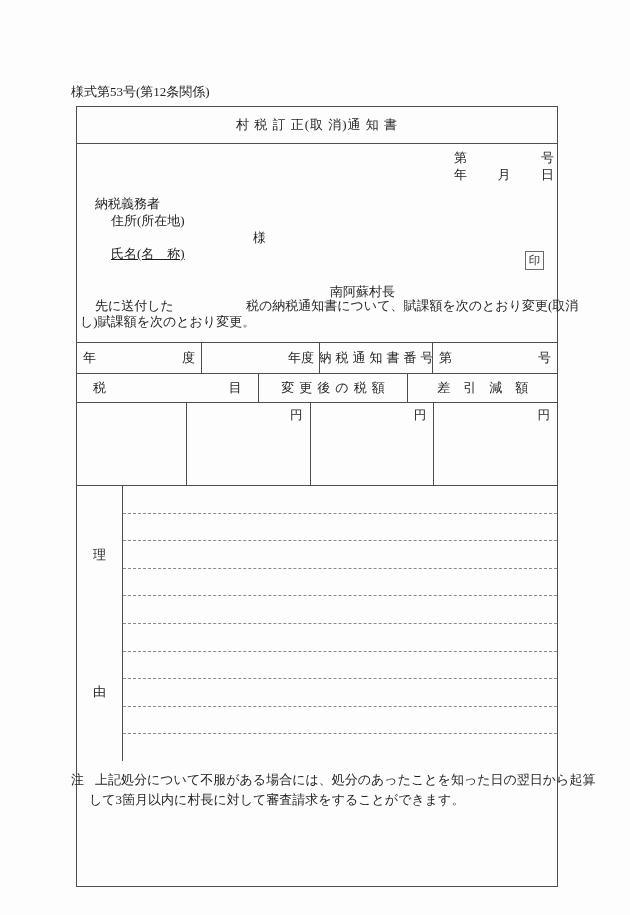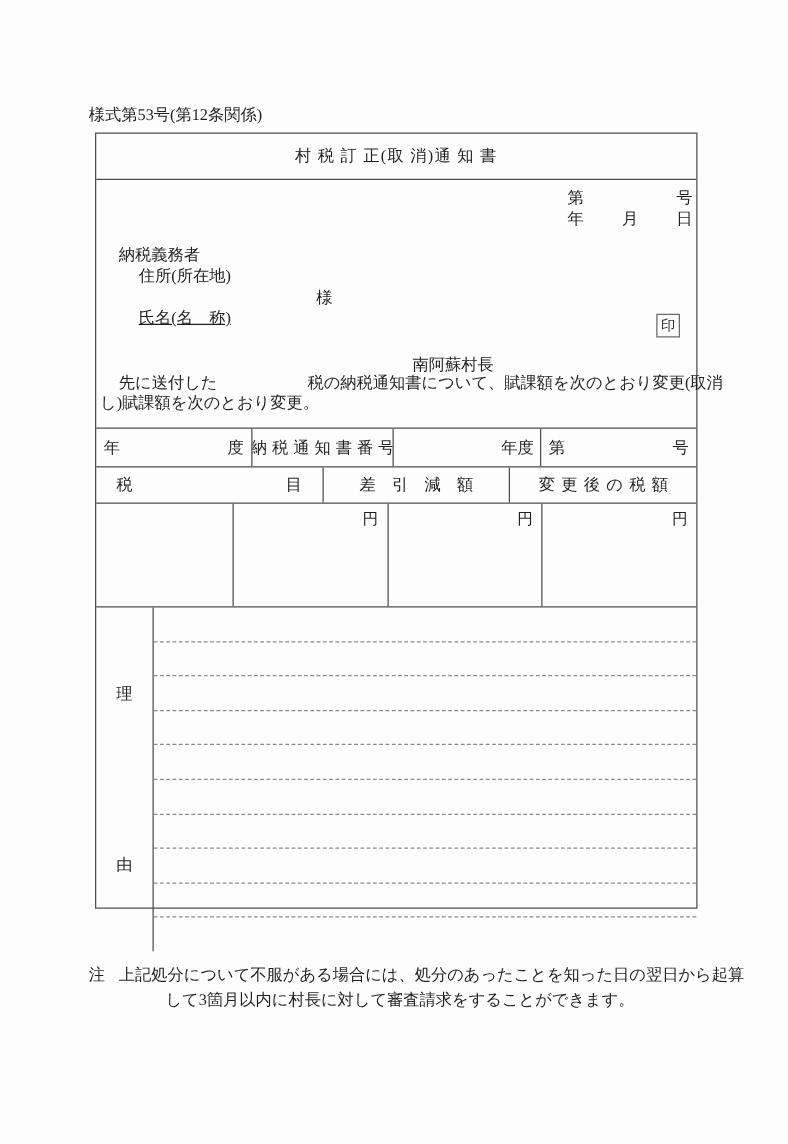--- a/index.html
+++ b/index.html
@@ -10,21 +10,21 @@
     color:#1f1f1f;
     font-size:13px;
     -webkit-font-smoothing:antialiased;
   }
   .page{position:relative;width:630px;height:915px;overflow:hidden;}
 
   .form-label{position:absolute;left:71px;top:83px;white-space:nowrap;}
 
   
   .form-box{
-    position:absolute;left:76px;top:106px;width:482px;height:621px;
+    position:absolute;left:76px;top:106px;width:482px;height:781px;
     box-sizing:border-box;border:1px solid #4e4e4e;background:#fdfdfd;
   }
   .form-box *{box-sizing:border-box;}
 
   .sec-title{height:36px;display:flex;align-items:center;justify-content:center;}
   .sec-title span{letter-spacing:1px;white-space:nowrap;}
 
   .sec-info{height:199px;border-top:1px solid #4e4e4e;position:relative;}
 
   .issue-meta{position:absolute;left:377px;top:6px;width:100px;}
@@ -71,21 +71,21 @@
     display:flex;flex-direction:column;justify-content:space-around;align-items:center;
   }
   .reason-lines{flex:1;display:flex;flex-direction:column;}
   .reason-line{flex:1 1 0;}
   .reason-line.dashed{border-bottom:1px dashed #8a8a8a;}
 
   
   .note{position:absolute;left:71px;top:770px;width:494px;line-height:20px;}
   .note-line1{white-space:nowrap;}
   .note-line1 .note-text{margin-left:11px;}
-  .note-line2{margin-left:4px;white-space:nowrap;text-align:center;}
+  .note-line2{margin-left:18px;white-space:nowrap;}
 </style>
 </head>
 <body>
 
 <div class="page">
 
   <div class="form-label">様式第53号(第12条関係)</div>
 
   <div class="form-box">
 
@@ -123,42 +123,42 @@
       </div>
     </div>
 
     <div class="sec-table">
 
       <div class="trow trow1">
         <div class="tcell between pad6">
           <span>年</span>
           <span>度</span>
         </div>
+        <div class="tcell right">
+          <span>年度</span>
+        </div>
         <div class="tcell center">
           <span class="ls4">納税通知書番号</span>
-        </div>
-        <div class="tcell right">
-          <span>年度</span>
         </div>
         <div class="tcell between pad6">
           <span>第</span>
           <span>号</span>
         </div>
       </div>
 
       <div class="trow trow2">
         <div class="tcell between pad17">
           <span>税</span>
           <span>目</span>
         </div>
         <div class="tcell center">
+          <span class="ls5">変更後の税額</span>
+        </div>
+        <div class="tcell center">
           <span class="ls13">差引減額</span>
-        </div>
-        <div class="tcell center">
-          <span class="ls5">変更後の税額</span>
         </div>
       </div>
 
       <div class="trow trow3">
         <div class="tcell"></div>
         <div class="tcell unit-cell">
           <span>円</span>
         </div>
         <div class="tcell unit-cell">
           <span>円</span>

